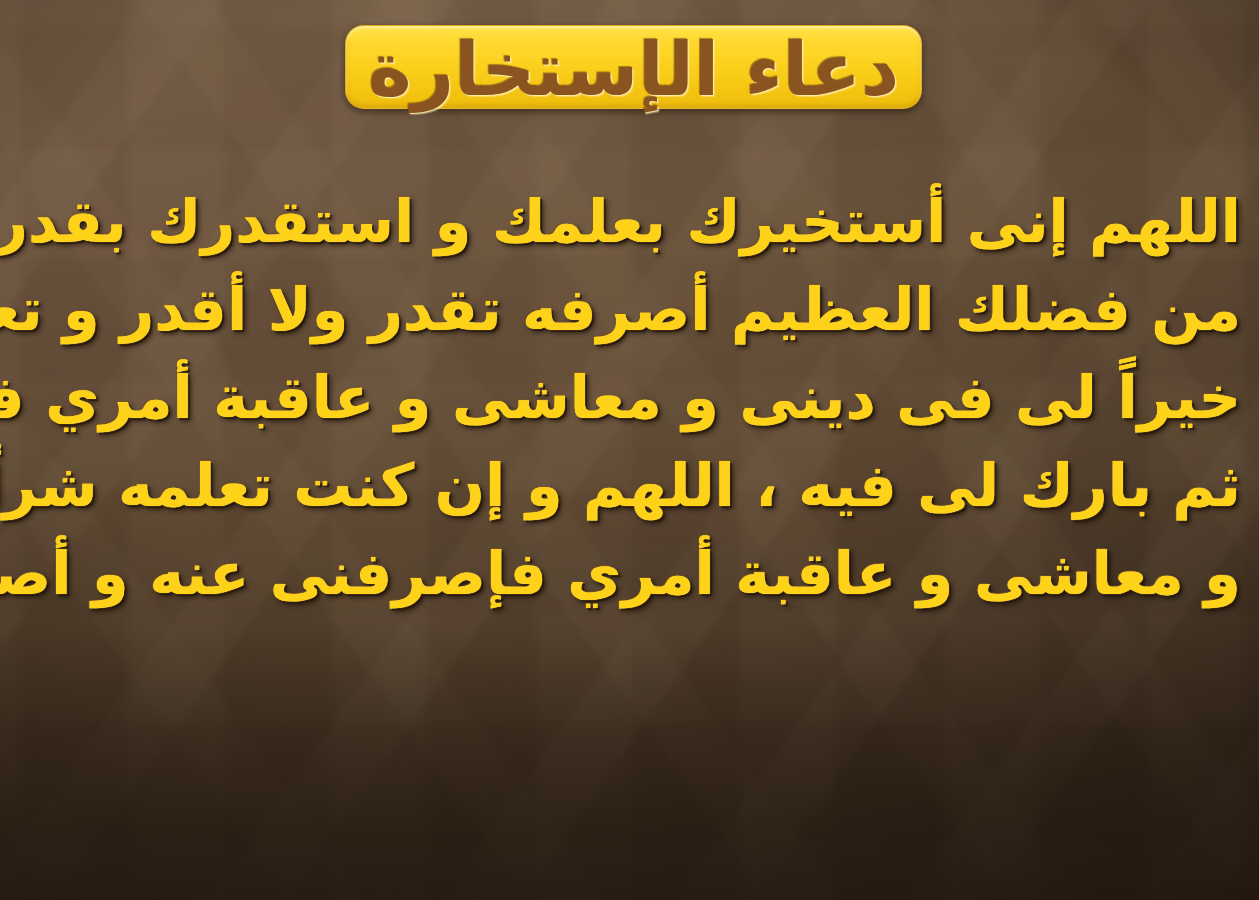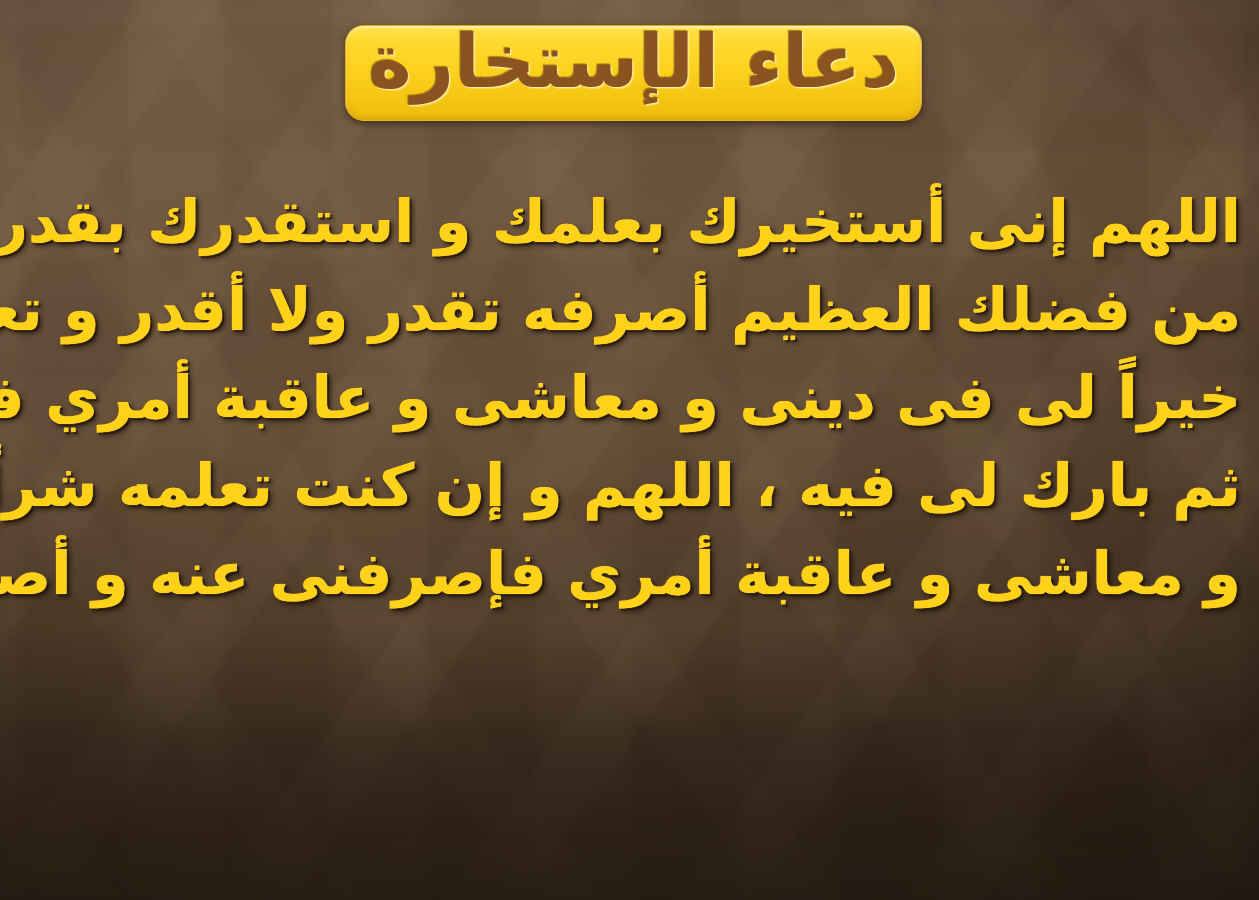--- a/index.html
+++ b/index.html
@@ -98,35 +98,35 @@
     position: absolute;
     inset: 0;
   }
 
   
   .title-badge {
     position: absolute;
     left: 345px;
     top: 25px;
     width: 577px;
-    height: 96px;
+    height: 84px;
     border-radius: 19px;
     background: linear-gradient(to bottom,
         #ffe24a 0%,
         #ffd92f 18%,
         #fcd21f 45%,
         #f6c714 72%,
         #f0bd0c 100%);
     box-shadow:
       0 3px 7px rgba(25,15,5,0.55),
       inset 0 2px 3px rgba(255,255,255,0.55),
       inset 0 -3px 5px rgba(190,135,10,0.40);
     border: 1px solid rgba(205,150,20,0.55);
     display: flex;
-    align-items: flex-start;
+    align-items: flex-end;
     justify-content: center;
     box-sizing: border-box;
   }
 
   .title-text {
     font-size: 74px;
     font-weight: bold;
     line-height: 1;
     color: #8a5420;
     letter-spacing: -1px;

